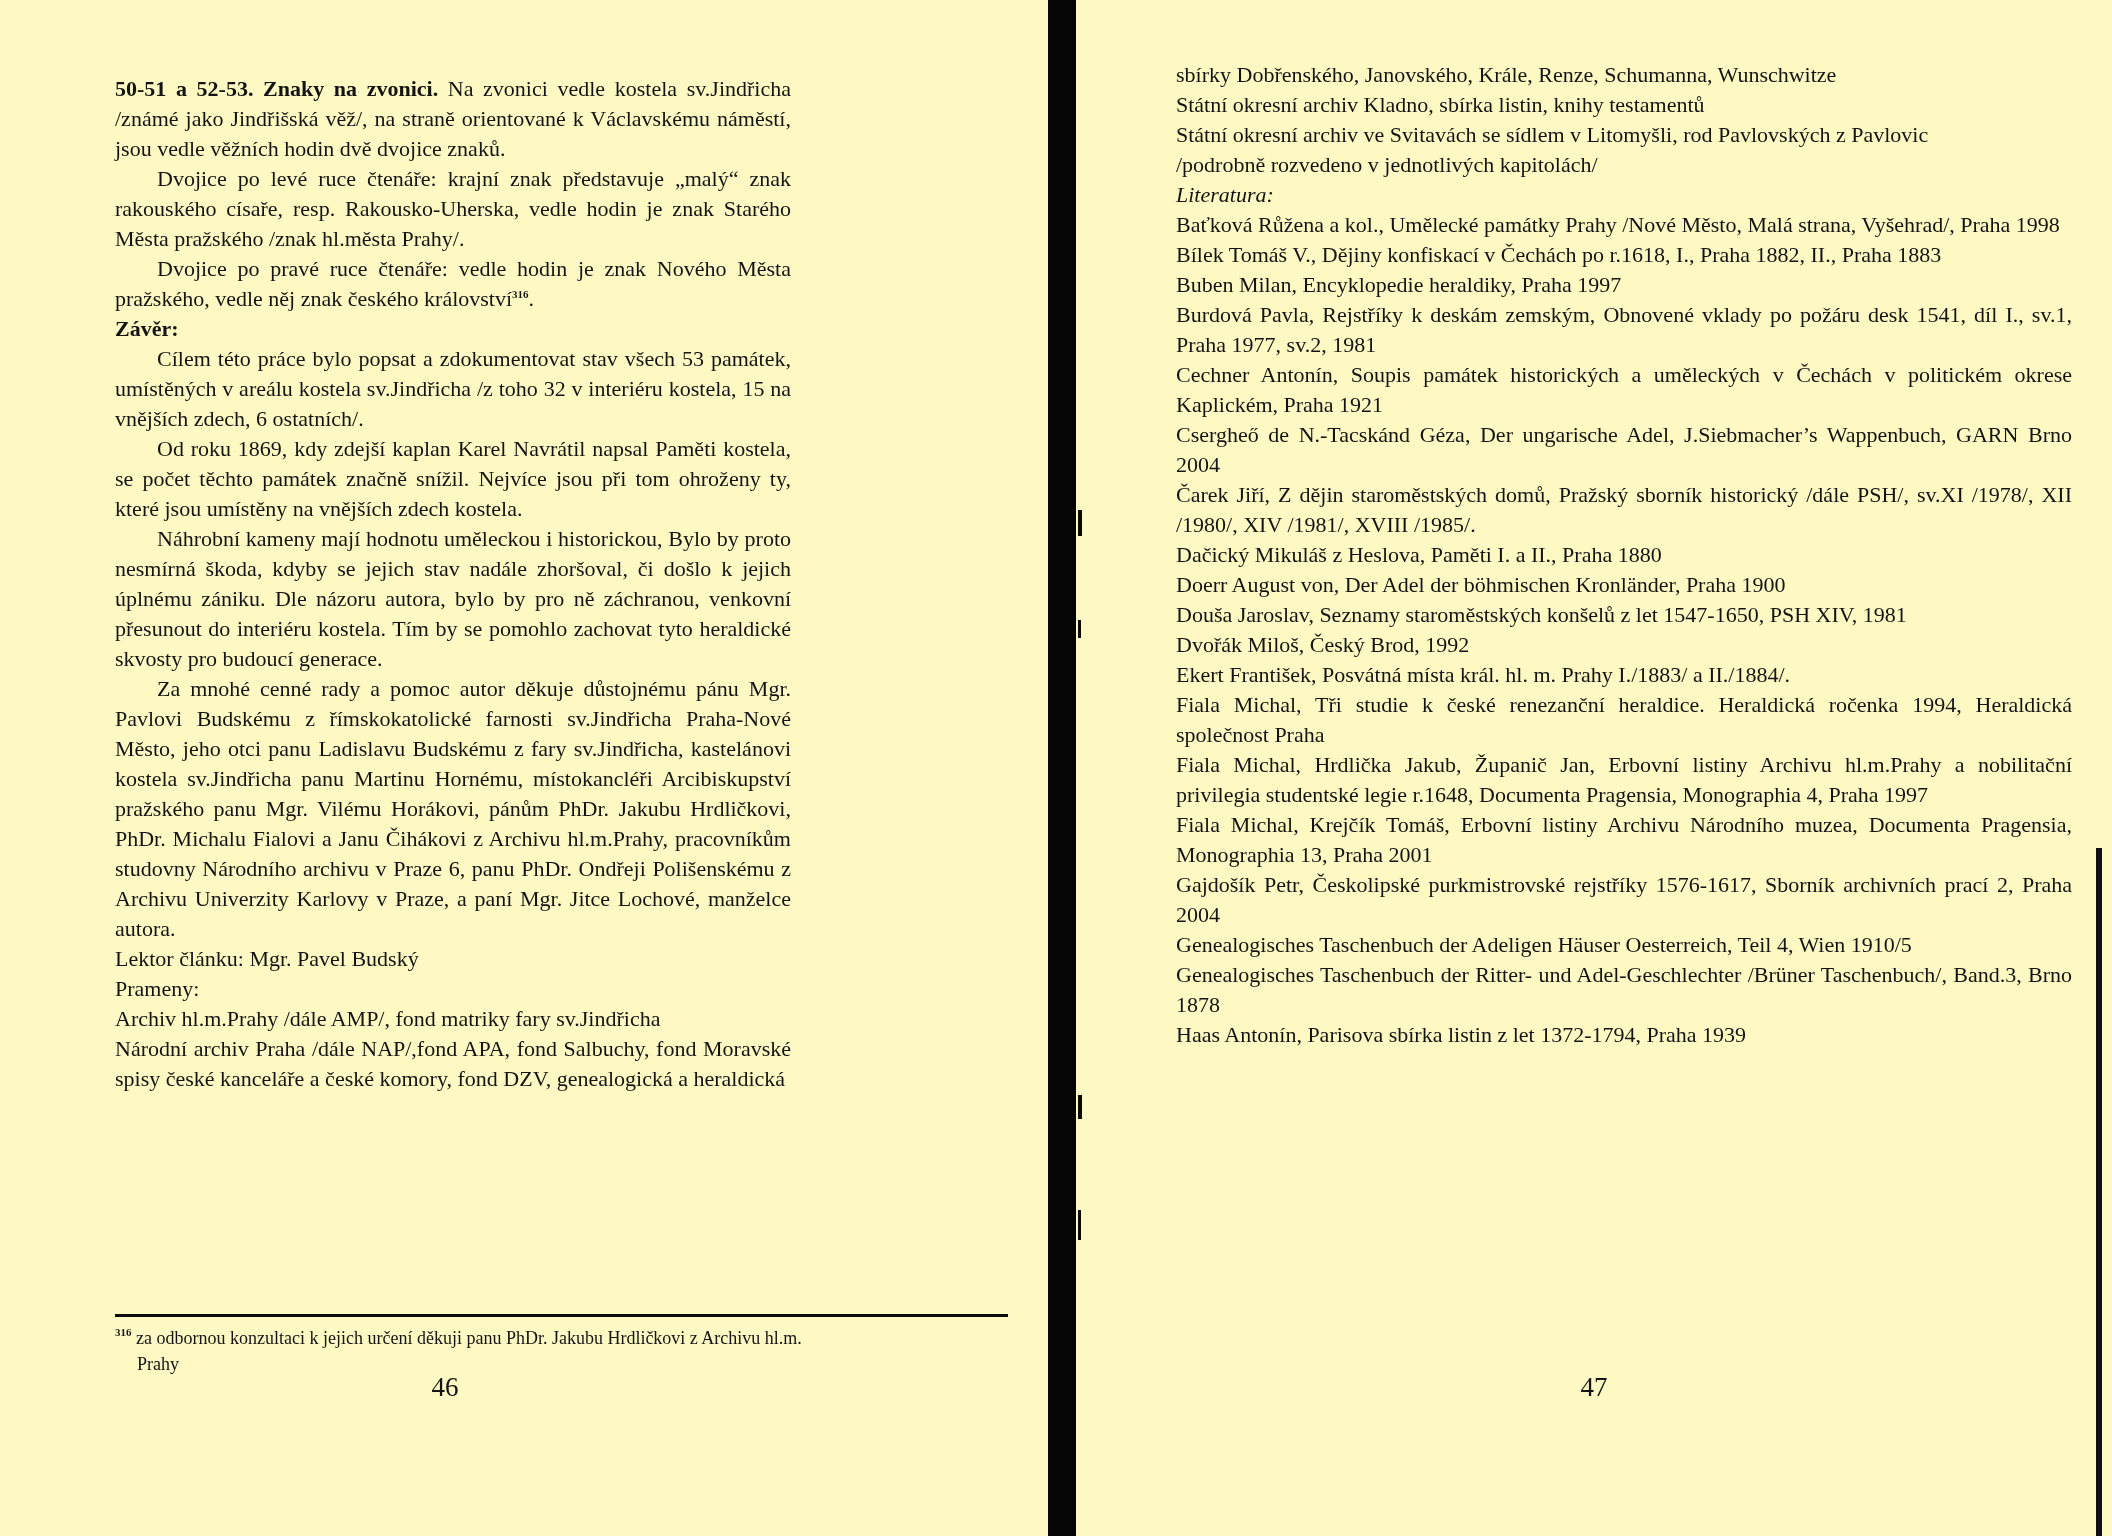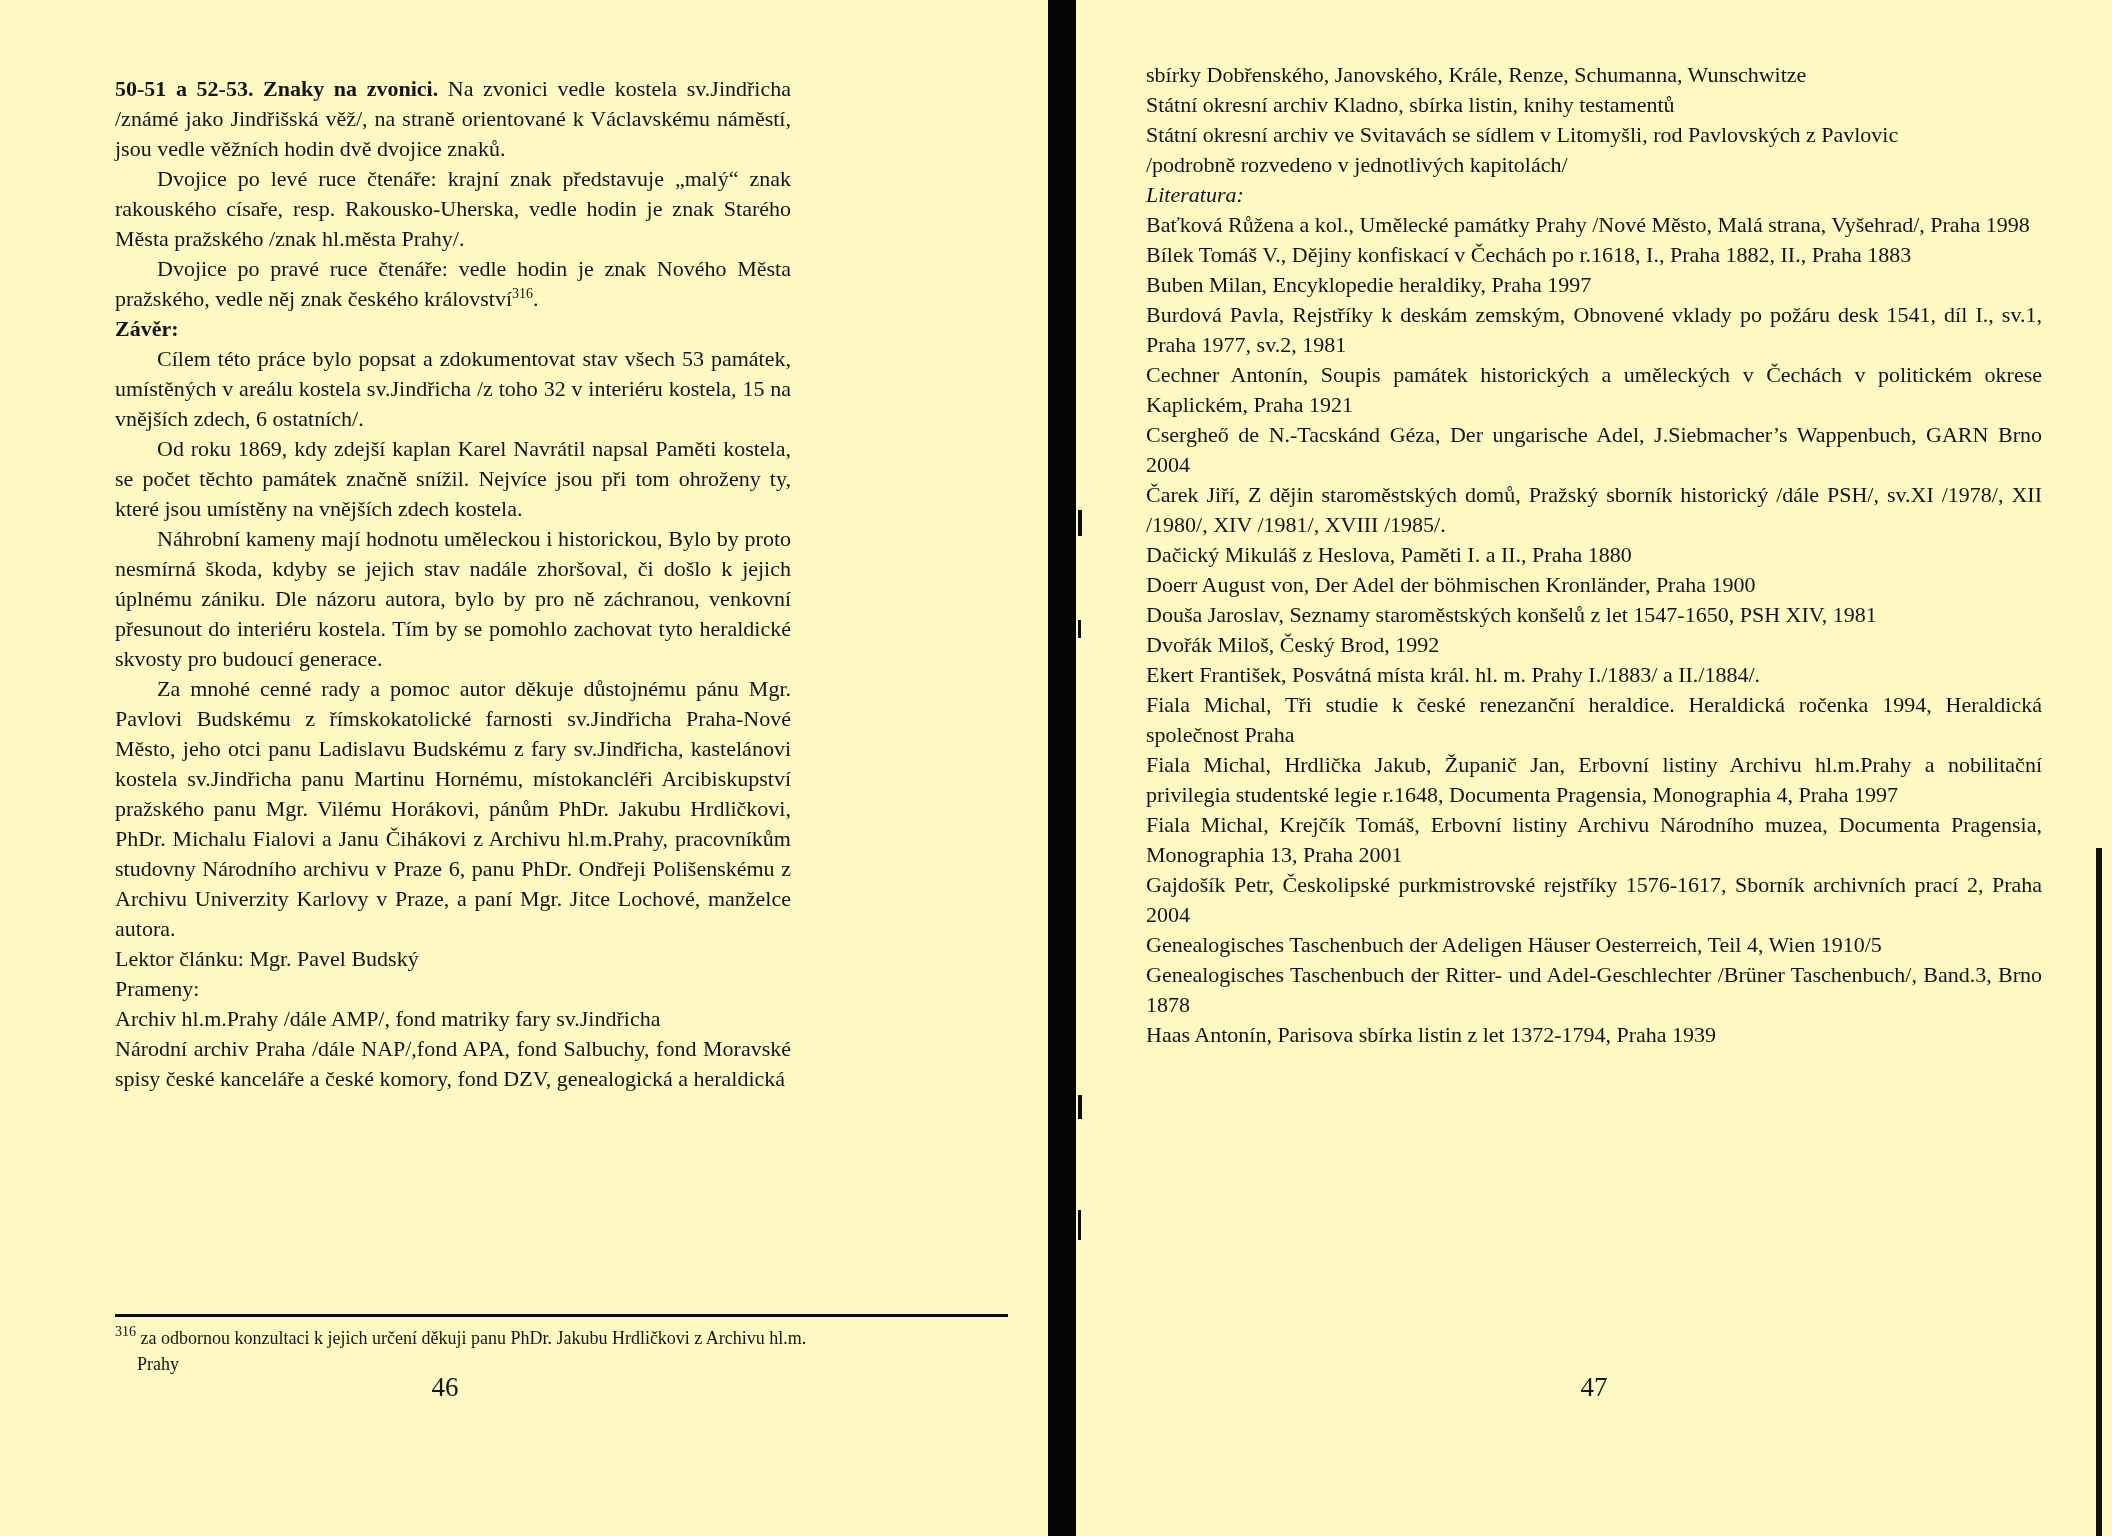--- a/index.html
+++ b/index.html
@@ -13,30 +13,30 @@
     -webkit-font-smoothing:none;
   }
   
   .gutter-bar{position:absolute;left:1048px;top:0;width:28px;height:1536px;background:#050505;}
   .edge-line{position:absolute;left:2096px;top:848px;width:6px;height:688px;background:#101010;}
   .binding-mark{position:absolute;background:#0a0a0a;}
 
   
   .page-col{position:absolute;font-size:22px;line-height:30px;text-align:justify;}
   #left-col{left:115px;top:74px;width:676px;}
-  #right-col{left:1146px;top:60px;width:896px;}
+  #right-col{left:1176px;top:60px;width:896px;}
 
   .page-col p{margin:0;}
   .indent{text-indent:42px;}
   .heading-bold{font-weight:bold;}
   .gap-lg{margin-top:122px;}
   .gap-md{margin-top:58px;}
   .gap-sm{margin-top:28px;font-style:italic;}
 
-  sup.fn{font-size:14px;line-height:0;vertical-align:8px;}
+  sup.fn{font-size:11px;line-height:0;vertical-align:8px;font-weight:bold;}
 
   
   #right-col p{text-align:justify;}
 
   .footnote-block{
     position:absolute;left:115px;top:1314px;width:700px;
     font-size:18px;line-height:26px;text-align:left;
   }
   .footnote-rule{width:893px;height:3px;background:#0c0c0c;margin-bottom:8px;}
   .footnote-text{padding-left:22px;text-indent:-22px;width:690px;}

